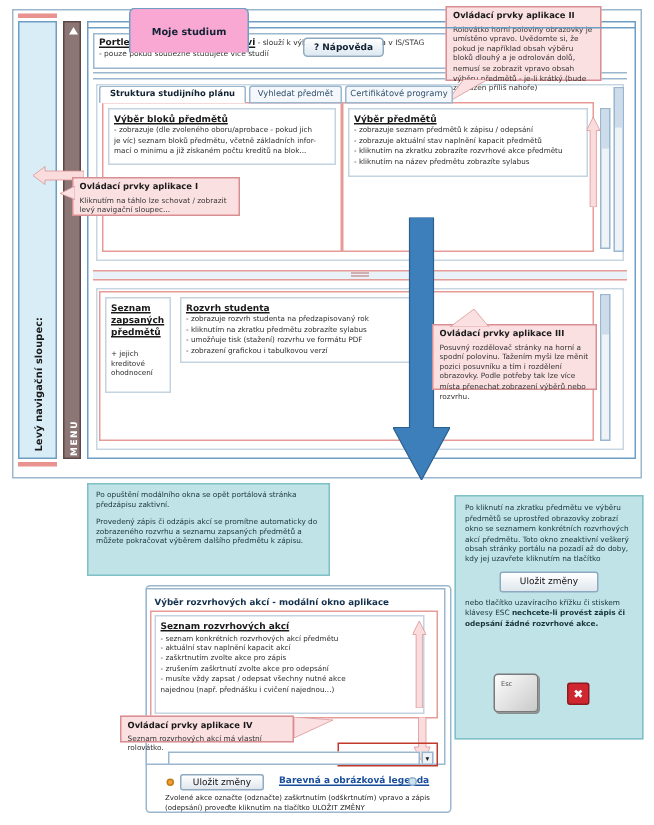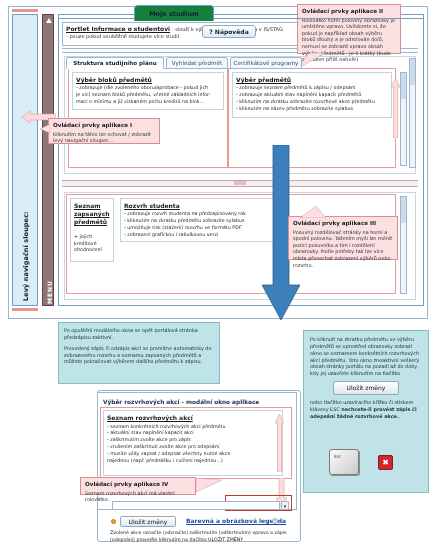--- a/index.html
+++ b/index.html
@@ -66,30 +66,29 @@
   
   #portal-panel{
     left:58px;top:14px;width:366px;height:292px;
     border:1px solid #6f9ec4;
     background:#ffffff;
     box-sizing:border-box;
   }
 
   
   #tab-moje-studium{
-    left:86px;top:5px;width:80px;height:16px;
-    background:#15803d;
+    left:86px;top:5px;width:80px;height:30px;
+    background:#f9a8d4;
     border:1px solid #6f9ec4;
     border-bottom:none;
     border-radius:4px 4px 0 0;
     display:flex;align-items:center;justify-content:center;
     font-size:6.5px;font-weight:bold;color:#123;
     box-sizing:border-box;
     z-index:6;
-    margin-left:48px;
   }
   #tabbar-rule{
     left:58px;top:18px;width:366px;height:1px;background:#6f9ec4;z-index:5;
   }
 
   
   #portlet-box{
     left:62px;top:22px;width:270px;height:24px;
     border:1px solid #9bb7cf;background:#ffffff;
     padding:2px 3px;box-sizing:border-box;

